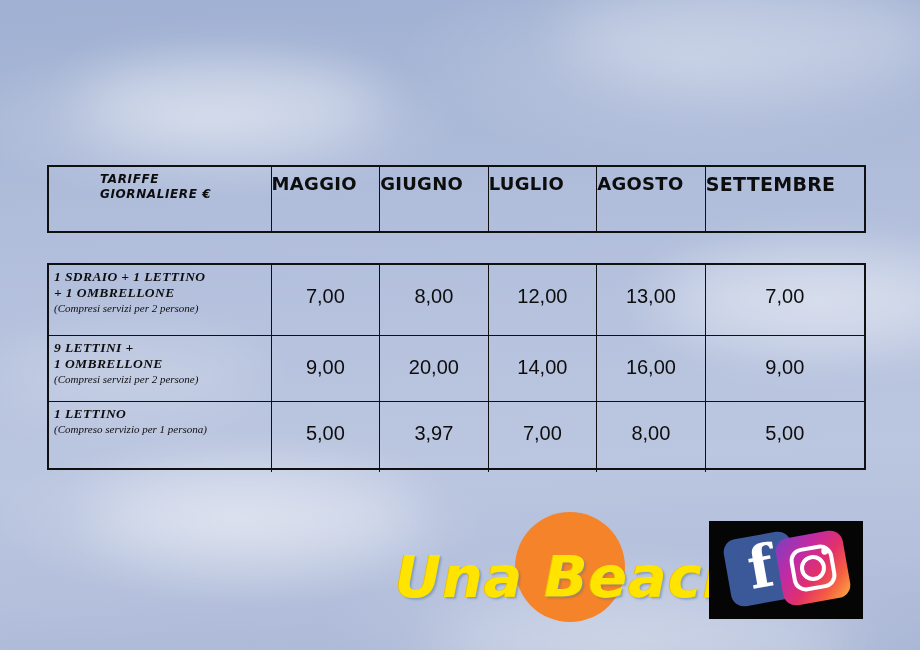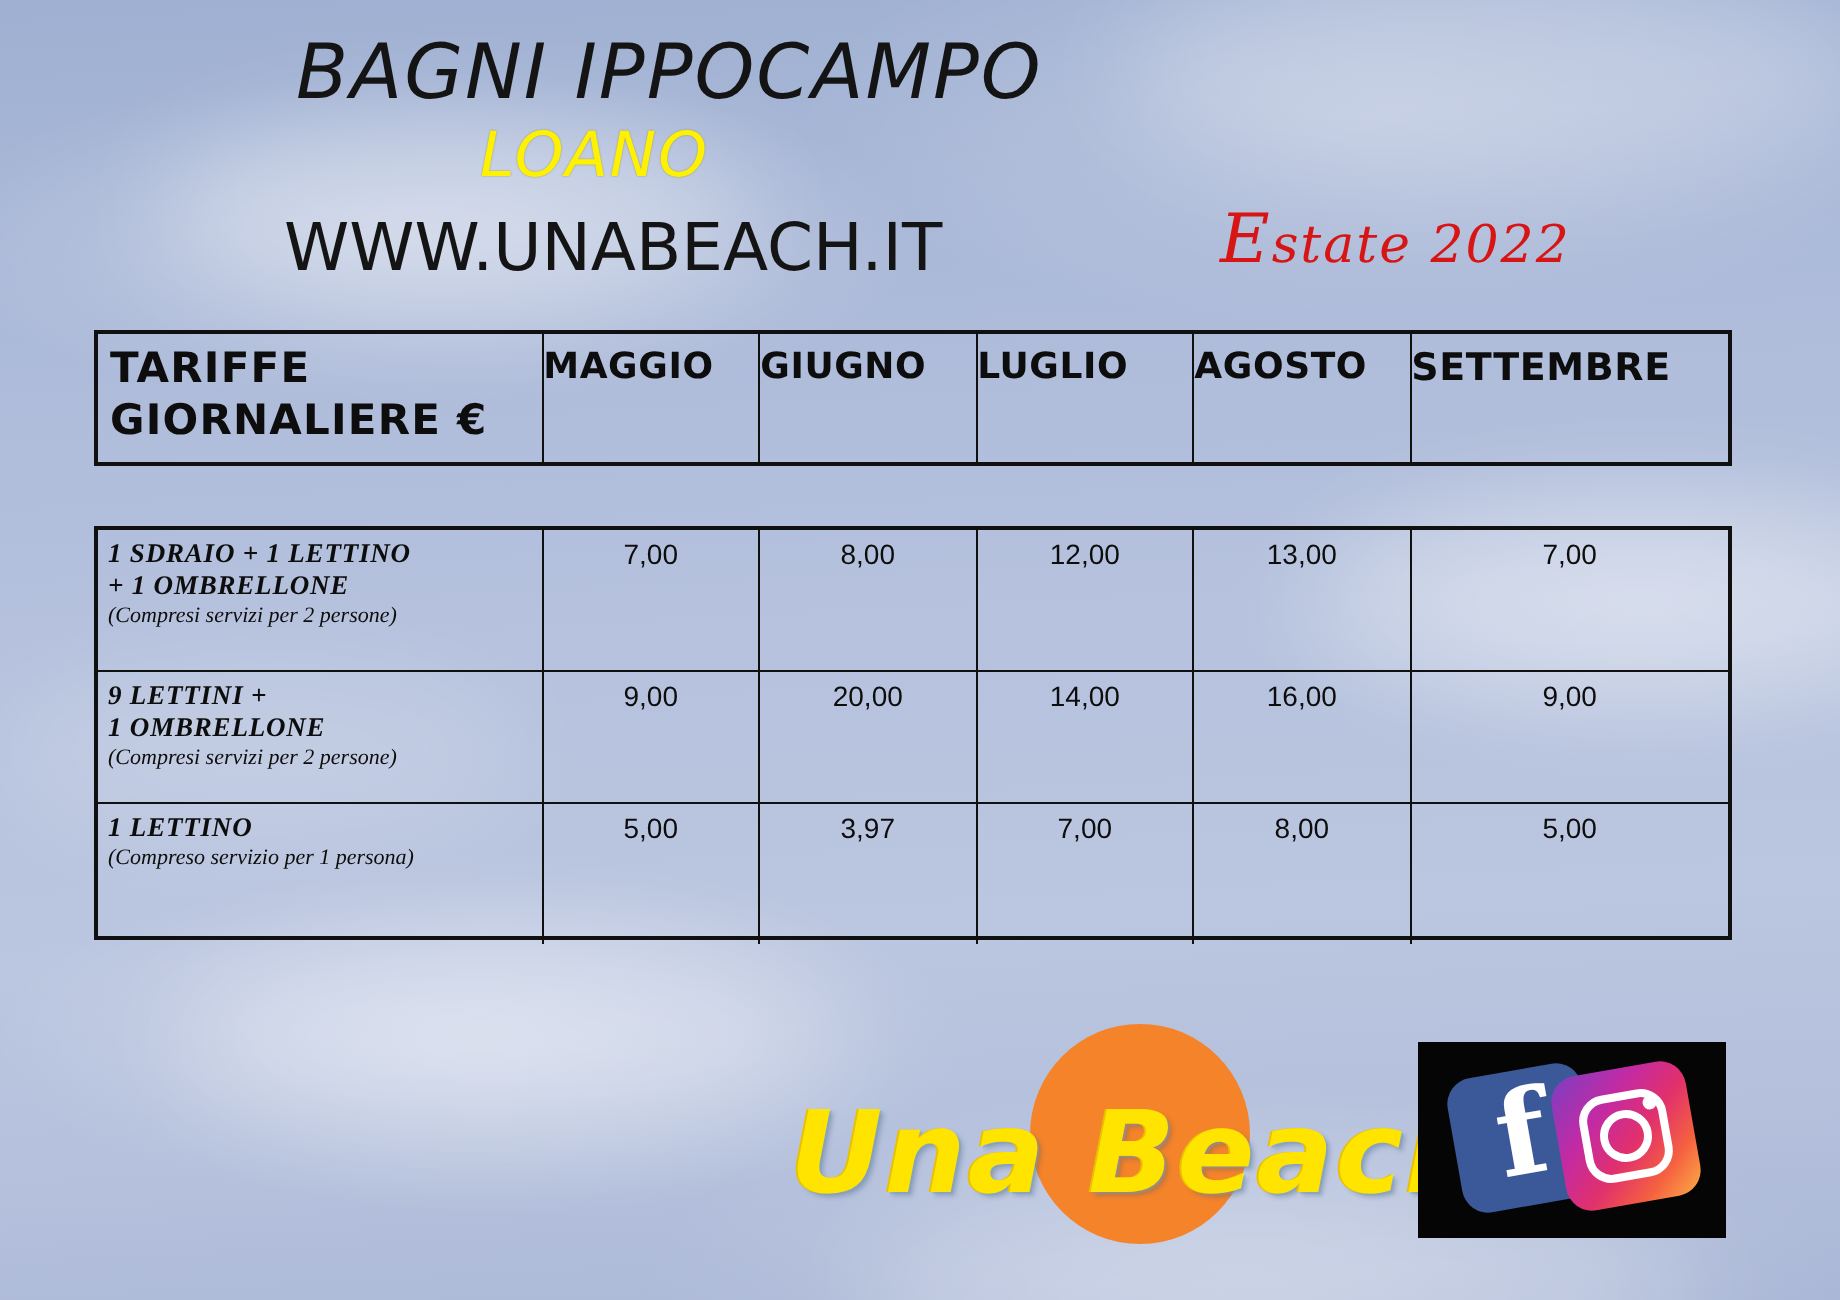--- a/index.html
+++ b/index.html
@@ -68,36 +68,36 @@
   #body-table tr:first-child td{border-top:0;}
   #body-table td:first-child{border-left:0;}
   #body-table td:last-child{border-right:0;}
 
   .c-label{width:196px;}
   .c-month{width:95px;}
   .c-last{width:140px;}
 
   .hd-label{
     padding:5px 0 0 6px;
-    font-size:21px;font-weight:700;color:#0d0d0d;
-    line-height:1.22;letter-spacing:.6px;
+    font-size:12px;font-weight:700;font-style:italic;color:#0d0d0d;
+    line-height:1.22;letter-spacing:.6px;margin-left:45px;
   }
   .hd-month{
     text-align:left;padding-top:6px;
     font-size:18px;font-weight:700;color:#0d0d0d;letter-spacing:.3px;
   }
   .hd-month.small{font-size:19px;}
 
   .rw-label{padding:4px 0 0 5px;color:#0d0d0d;font-family:Liberation Serif, serif;}
   .rw-l1{font-size:13.5px;font-weight:700;font-style:italic;line-height:1.2;letter-spacing:.4px;}
   .rw-l1.center{text-align:left;}
   .rw-note{font-size:11px;font-weight:400;font-style:italic;line-height:1.25;margin-top:1px;}
   .rw-price{
-    text-align:center;padding-top:4px;
-    font-size:14px;font-weight:400;color:#0d0d0d;
+    text-align:center;padding-top:20px;
+    font-size:20px;font-weight:400;color:#0d0d0d;
     font-family:"Liberation Sans",sans-serif;
   }
 
   
   #logo{position:absolute;left:395px;top:512px;width:300px;height:115px;}
   #sun{
     position:absolute;left:120px;top:0px;width:110px;height:110px;
     border-radius:50%;background:#F5832A;
   }
   #logo-text{
@@ -160,26 +160,20 @@
 
 <div id="poster">
 
   <div class="veil" style="left:80px;top:60px;width:300px;height:90px;background:rgba(255,255,255,.30);"></div>
   <div class="veil" style="left:560px;top:-20px;width:380px;height:110px;background:rgba(255,255,255,.22);"></div>
   <div class="veil" style="left:660px;top:250px;width:320px;height:100px;background:rgba(255,255,255,.26);"></div>
   <div class="veil" style="left:90px;top:470px;width:330px;height:95px;background:rgba(255,255,255,.28);"></div>
   <div class="veil" style="left:430px;top:590px;width:420px;height:110px;background:rgba(255,255,255,.20);"></div>
   <div class="veil" style="left:0px;top:330px;width:260px;height:90px;background:rgba(255,255,255,.16);"></div>
 
-  <div class="title-block">
-    <div class="t-main">BAGNI IPPOCAMPO</div>
-    <div class="t-loano">LOANO</div>
-    <div class="t-web">WWW.UNABEACH.IT</div>
-    <div class="t-estate"><span class="cap">E</span><span>state 2022</span></div>
-  </div>
 
   <div class="tbl" id="head-table">
     <table>
       <tbody>
           <tr>
         <td class="c-label">
           <div class="hd-label">
             <div>TARIFFE</div>
             <div>GIORNALIERE  €</div>
           </div>

